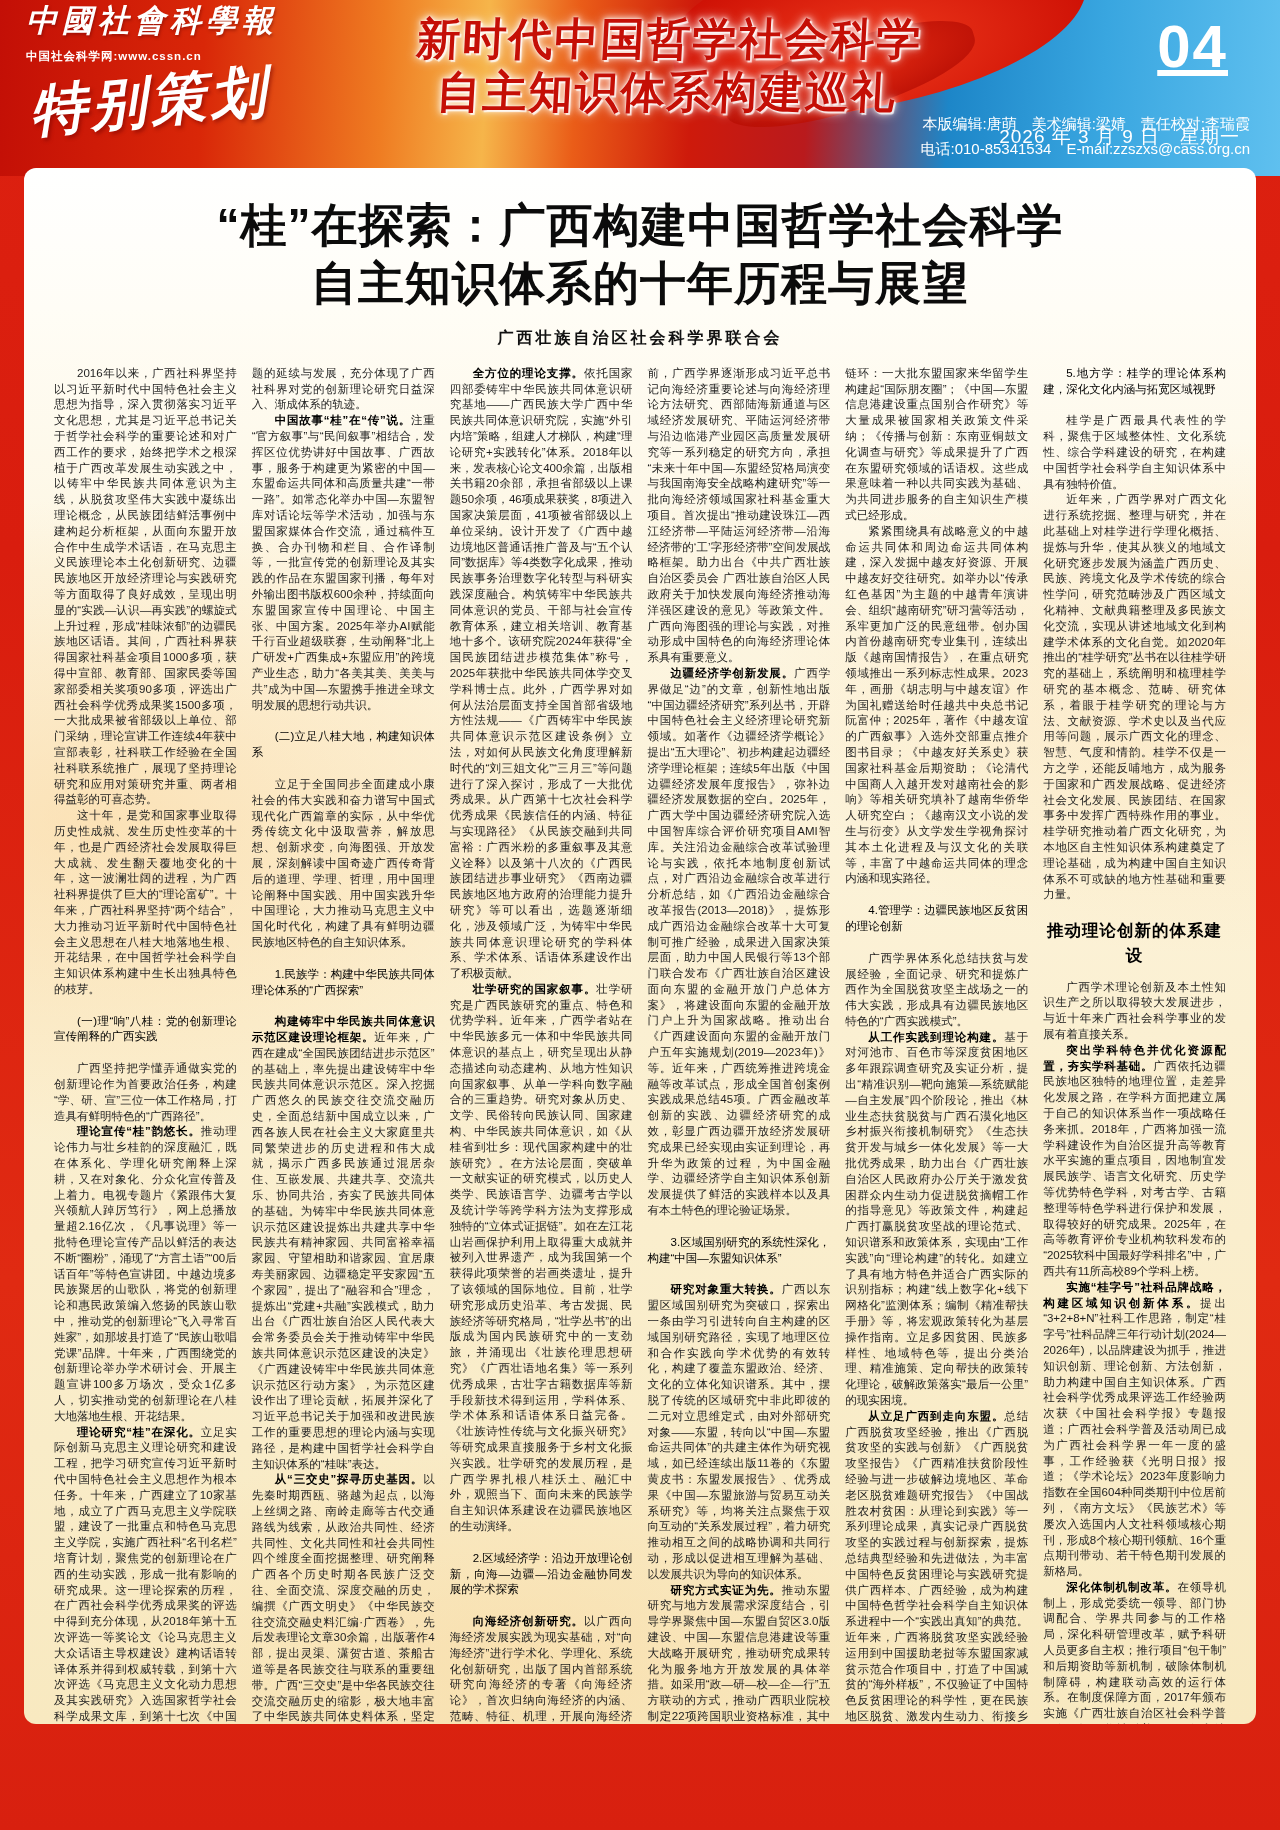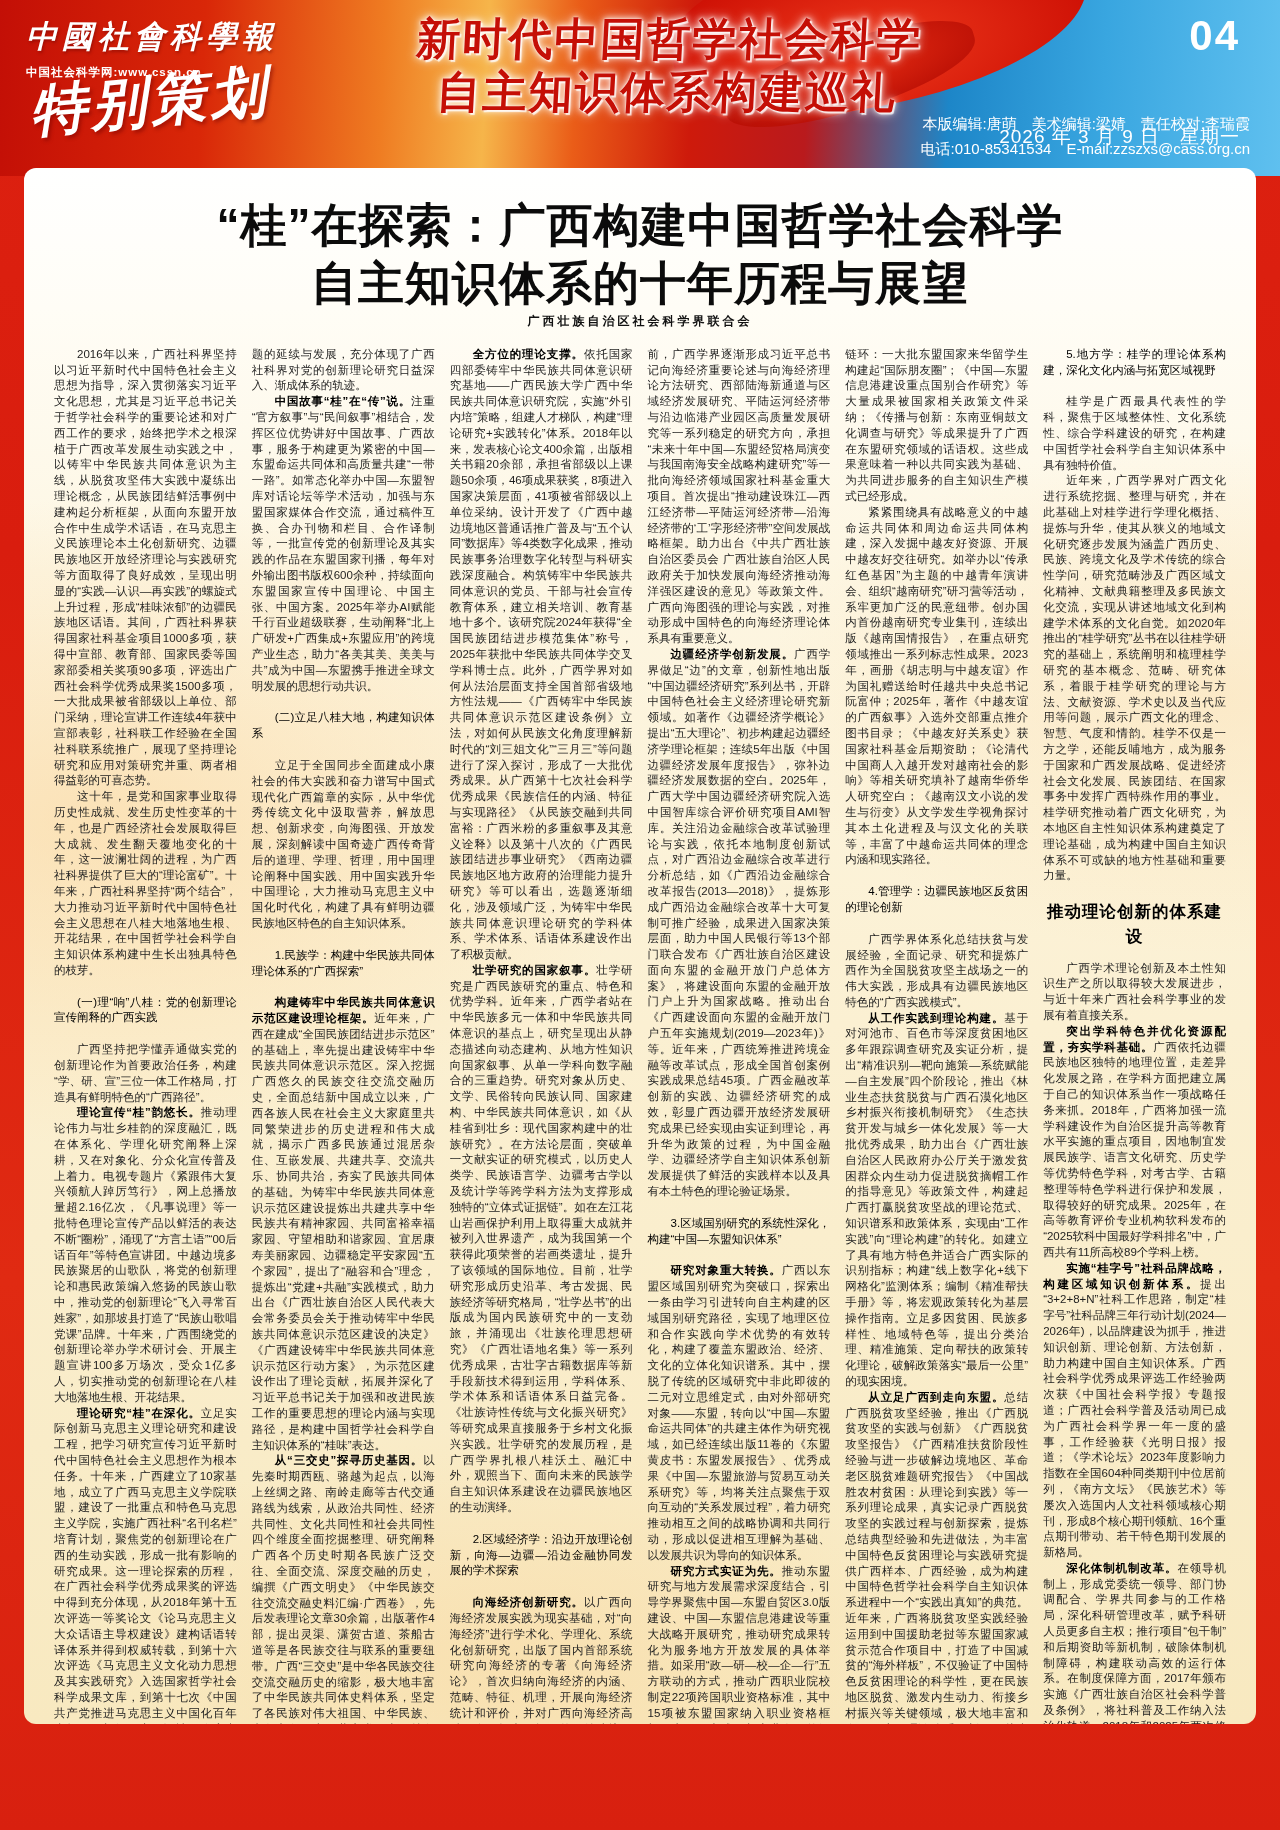--- a/index.html
+++ b/index.html
@@ -12,50 +12,50 @@
   .header{
     position:absolute;left:0;top:0;width:1280px;height:176px;overflow:hidden;
     background:linear-gradient(93deg,#c30f06 0%,#d92708 16%,#ef7c22 30%,#f6b54a 38%,#ea5d18 45%,#ce1a0b 54%,#b91a1d 63%,#1d86c8 74%,#39a6e0 86%,#5fc0ef 100%);
   }
   .flag1{position:absolute;right:190px;top:-55px;width:420px;height:160px;
     background:radial-gradient(ellipse at 45% 65%,#ef3a1c 0%,#cf1206 70%);
     border-radius:48% 52% 62% 38%;transform:rotate(-10deg);}
   .flag2{position:absolute;right:300px;top:40px;width:260px;height:70px;
     background:radial-gradient(ellipse at 50% 40%,#e52a12 0%,#b80e04 80%);
     border-radius:60% 40% 55% 45%;transform:rotate(-16deg);opacity:.9;}
-  .masthead{position:absolute;left:26px;top:16px;color:#fff;}
+  .masthead{position:absolute;left:26px;top:0;color:#fff;}
   .masthead-title{font-family:"DejaVu Serif",serif;font-style:italic;font-weight:bold;
     font-size:31px;letter-spacing:5px;text-shadow:1px 2px 3px rgba(90,0,0,.4);}
   .masthead-url{font-size:11.5px;letter-spacing:1px;margin-top:7px;font-weight:bold;}
   .special-col{position:absolute;left:30px;top:64px;color:#fff;
     font-family:"DejaVu Serif",serif;font-style:italic;font-weight:900;
     font-size:56px;letter-spacing:4px;transform:rotate(-5deg);
     text-shadow:2px 3px 4px rgba(110,0,0,.45);}
   .banner{position:absolute;left:408px;top:14px;width:520px;text-align:center;
     color:#c50f06;font-family:"Liberation Serif",serif;font-weight:900;
     font-size:44px;line-height:1.2;letter-spacing:2px;transform:skewX(-3deg);
     text-shadow:0 0 2px #fff,0 0 6px #fff,0 0 12px rgba(255,255,255,.9),2px 2px 1px rgba(255,255,255,.8);}
   .banner span{display:block;}
-  .page-num{position:absolute;top:12px;right:40px;color:#fff;font-weight:bold;
-    font-size:42px;letter-spacing:2px;}
+  .page-num{position:absolute;top:12px;right:52px;color:#fff;font-weight:bold;
+    font-size:60px;letter-spacing:2px;text-decoration:underline;}
   .issue-date{position:absolute;top:84px;right:40px;color:#fff;font-size:19px;letter-spacing:1px;margin-top:40px;}
   .editor-box{position:absolute;top:112px;right:30px;color:#fff;font-size:15px;
     text-align:right;line-height:1.65;}
   
   .panel{position:absolute;left:24px;top:168px;width:1232px;height:1556px;
     border-radius:12px;overflow:hidden;
     background:
       radial-gradient(900px 520px at 6% 42%,rgba(250,205,140,.45),transparent 62%),
       radial-gradient(760px 430px at 97% 34%,rgba(250,214,160,.35),transparent 60%),
       radial-gradient(700px 380px at 40% 96%,rgba(248,206,142,.35),transparent 62%),
       linear-gradient(180deg,#ffffff 0%,#fffdf6 9%,#fdf6e2 26%,#fbf0d2 55%,#f9ecc8 82%,#f8e9c0 100%);}
   .headline{margin:28px 24px 0;text-align:center;color:#0b0b0b;
     font-size:46px;font-weight:900;line-height:1.27;letter-spacing:1px;}
   .headline span{display:block;}
-  .author{text-align:center;font-size:12px;font-weight:bold;
+  .author{margin-top:15px;text-align:center;font-size:16px;font-weight:bold;
     color:#111;letter-spacing:3px;}
   .article-body{margin:17px 30px 0;height:1428px;overflow:hidden;
     column-count:6;column-gap:15px;column-fill:auto;
     text-align:justify;font-size:11.5px;line-height:15.8px;color:#1d1d1d;}
   .para{margin:0;text-indent:2em;}
   .para b{font-weight:bold;color:#000;}
   .sub-head{margin:16px 0;text-indent:2em;font-weight:normal;color:#000;}
   .sec-head{margin:15px 2px 12px;font-size:16.5px;font-weight:900;line-height:1.5;
     text-align:center;text-indent:0;color:#000;break-inside:avoid;}
   .sec-head span{display:block;letter-spacing:1px;}

